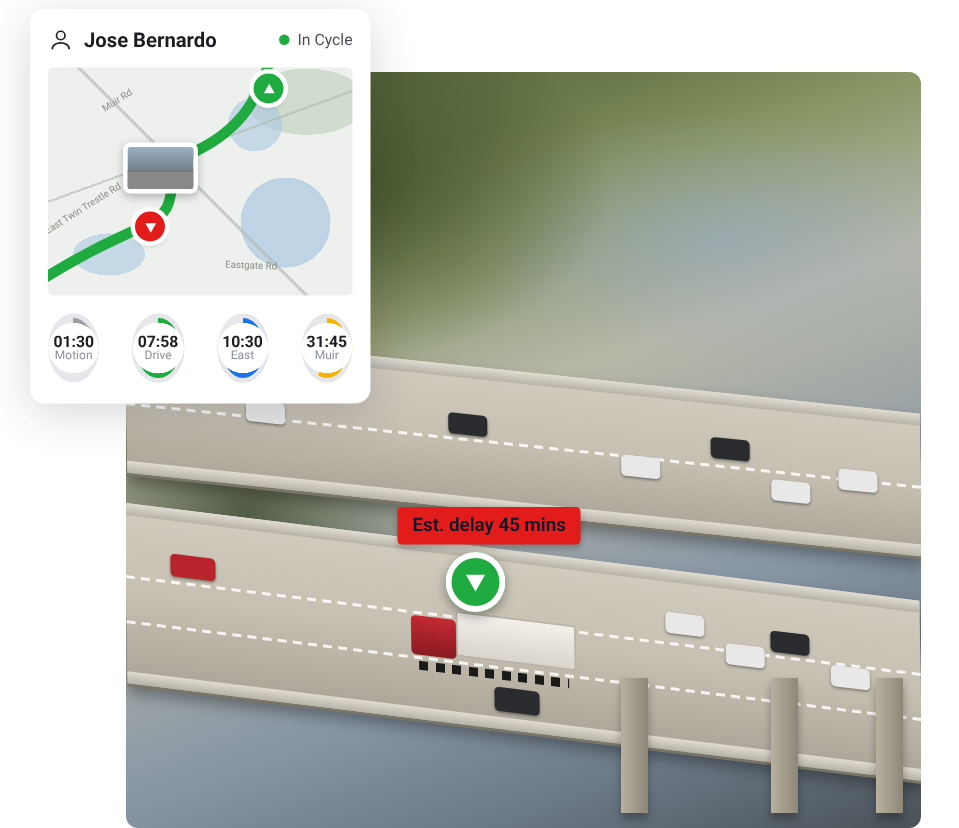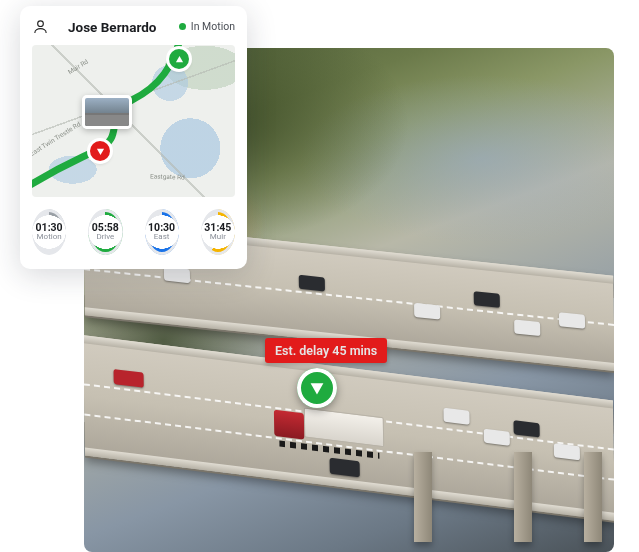--- a/index.html
+++ b/index.html
@@ -75,21 +75,21 @@
     border-radius:3px;
   }
   .truck .wheels{
     position:absolute; bottom:-2px; left:5px; right:5px; height:6px;
     background: repeating-linear-gradient(90deg,#1a1a1a 0 6px, transparent 6px 11px);
   }
 
   
   .delay {
     position:absolute;
-    background:#e21b1b; color:#e5e5e5;
+    background:#e21b1b; color:#0f172a;
     font-size:12.5px; font-weight:600;
     padding:5px 10px; border-radius:3px;
     white-space:nowrap;
     box-shadow:0 2px 4px rgba(0,0,0,0.25);
     text-align:center;
   }
   .pin {
     position:absolute; width:40px; height:40px; border-radius:50%;
     background:#1fab3f;
     display:flex; align-items:center; justify-content:center;
@@ -99,21 +99,21 @@
 
   
   .card {
     position:absolute; top:6px; left:20px;
     width:227px;
     background:#fff; border-radius:10px;
     box-shadow:0 6px 30px rgba(33,40,55,0.18);
     padding:12px 12px 14px;
   }
   .card-head{display:flex;align-items:center;justify-content:space-between;margin-bottom:10px}
-  .driver{display:flex;align-items:flex-end;gap:19px}
+  .driver{display:flex;align-items:flex-end;gap:7px}
   .driver svg{width:17px;height:17px;stroke:#222;fill:none;stroke-width:1.6}
   .driver-name{font-size:13.5px;font-weight:700;color:#1b1d21}
   .status{display:flex;align-items:center;gap:5px;font-size:10.5px;color:#4b4f56}
   .dot{width:7px;height:7px;border-radius:50%;background:#1fab3f}
 
   .map{
     position:relative; width:100%; height:152px;
     border-radius:4px; overflow:hidden;
     background:#eef0ed;
     margin-bottom:12px;
@@ -219,21 +219,21 @@
   <div class="card-head">
     <div class="driver">
       <svg viewBox="0 0 24 24">
           <circle cx="12" cy="8" r="4"></circle>
           <path d="M4 21c0-4 4-6 8-6s8 2 8 6"></path>
         </svg>
       <span class="driver-name">Jose Bernardo</span>
     </div>
     <div class="status">
       <span class="dot"></span>
-      <span>In Motion</span>
+      <span>In Cycle</span>
     </div>
   </div>
 
   <div class="map">
     <svg class="route" viewBox="0 0 203 152" preserveAspectRatio="none">
       <path d="M -10 145 C 30 120, 45 115, 65 105 C 95 92, 70 70, 100 55 C 130 40, 140 20, 148 -5" stroke="#1fab3f" stroke-width="7" fill="none" stroke-linecap="round"></path>
     </svg>
     <span class="map-label" style="left:35px;top:18px">Muir Rd</span>
     <span class="map-label" style="left:-6px;top:90px">East Twin Trestle Rd</span>
     <span class="map-label" style="left:118px;top:128px;transform:rotate(2deg)">Eastgate Rd</span>
@@ -252,21 +252,21 @@
 
   <div class="gauges">
 
   <div class="gauge">
         <div class="ring" style="background:conic-gradient(#9aa0a6 0deg 126deg, #e5e7eb 126deg 360deg);-webkit-mask:radial-gradient(circle, transparent 58%, #000 59%);mask:radial-gradient(circle, transparent 58%, #000 59%)"></div>
         <span class="val">01:30</span>
         <span class="lbl">Motion</span>
       </div>
       <div class="gauge">
         <div class="ring" style="background:conic-gradient(#1fab3f 0deg 259deg, #e5e7eb 259deg 360deg);-webkit-mask:radial-gradient(circle, transparent 58%, #000 59%);mask:radial-gradient(circle, transparent 58%, #000 59%)"></div>
-        <span class="val">05:58</span>
+        <span class="val">07:58</span>
         <span class="lbl">Drive</span>
       </div>
       <div class="gauge">
         <div class="ring" style="background:conic-gradient(#1a73e8 0deg 281deg, #e5e7eb 281deg 360deg);-webkit-mask:radial-gradient(circle, transparent 58%, #000 59%);mask:radial-gradient(circle, transparent 58%, #000 59%)"></div>
         <span class="val">10:30</span>
         <span class="lbl">East</span>
       </div>
       <div class="gauge">
         <div class="ring" style="background:conic-gradient(#f5b400 0deg 198deg, #e5e7eb 198deg 360deg);-webkit-mask:radial-gradient(circle, transparent 58%, #000 59%);mask:radial-gradient(circle, transparent 58%, #000 59%)"></div>
         <span class="val">31:45</span>

